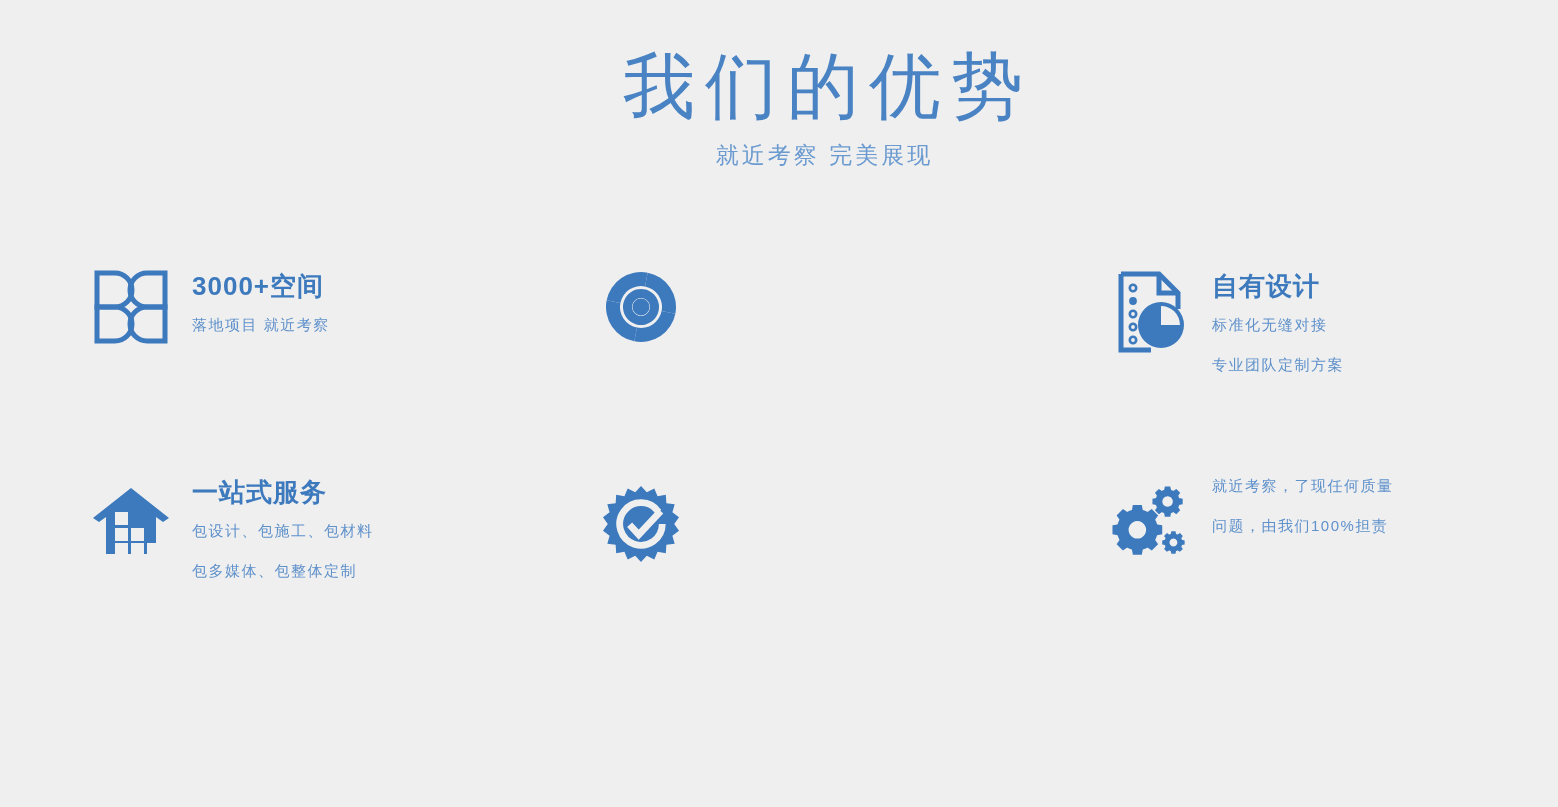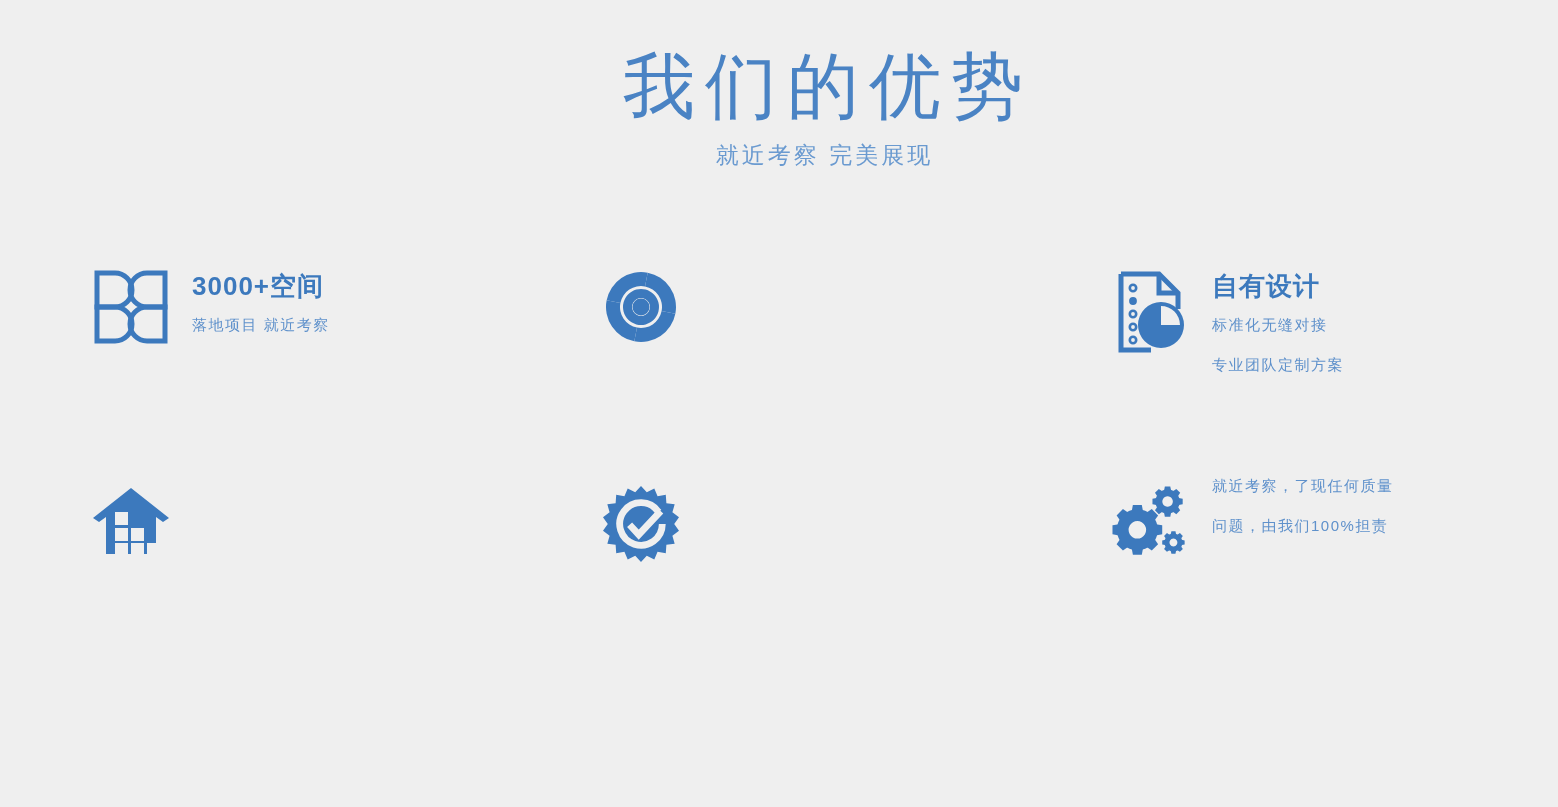--- a/index.html
+++ b/index.html
@@ -169,20 +169,25 @@
           <path d="M38 2 L76 32 L70 36 L63 31 L63 68 L13 68 L13 31 L6 36 L0 32 Z" fill="#3c79bd"></path>
           <g fill="#efefef">
             <rect x="22" y="26" width="13" height="13"></rect>
             <rect x="22" y="42" width="13" height="13"></rect>
             <rect x="38" y="42" width="13" height="13"></rect>
             <rect x="22" y="57" width="13" height="11"></rect>
             <rect x="38" y="57" width="13" height="11"></rect>
             <rect x="54" y="57" width="11" height="11"></rect>
           </g>
         </svg>
+      </div>
+      <div class="feature-body">
+        <div class="feature-title">一站式服务</div>
+        <div class="feature-desc-line">包设计、包施工、包材料</div>
+        <div class="feature-desc-line">包多媒体、包整体定制</div>
       </div>
     </div>
 
     <div class="feature row2">
       <div class="feature-icon">
         <svg width="76" height="76" viewBox="0 0 100 100" aria-hidden="true">
           <polygon fill="#3c79bd" points="50,0 57.6,8.2 67.5,3.3 71.8,13.5 82.6,11.6 83.4,22.6 94.3,24.1 91.3,34.7 100,41 93.7,50 100,59 91.3,65.3 94.3,75.9 83.4,77.4 82.6,88.4 71.8,86.5 67.5,96.7 57.6,91.8 50,100 42.4,91.8 32.5,96.7 28.2,86.5 17.4,88.4 16.6,77.4 5.7,75.9 8.7,65.3 0,59 6.3,50 0,41 8.7,34.7 5.7,24.1 16.6,22.6 17.4,11.6 28.2,13.5 32.5,3.3 42.4,8.2"></polygon>
           <path d="M73 34 A28 28 0 1 0 78 50" fill="none" stroke="#efefef" stroke-width="9" stroke-linecap="butt"></path>
           <path d="M35 51 L47 64 L76 33" fill="none" stroke="#efefef" stroke-width="9" stroke-linecap="butt" stroke-linejoin="miter"></path>
         </svg>

